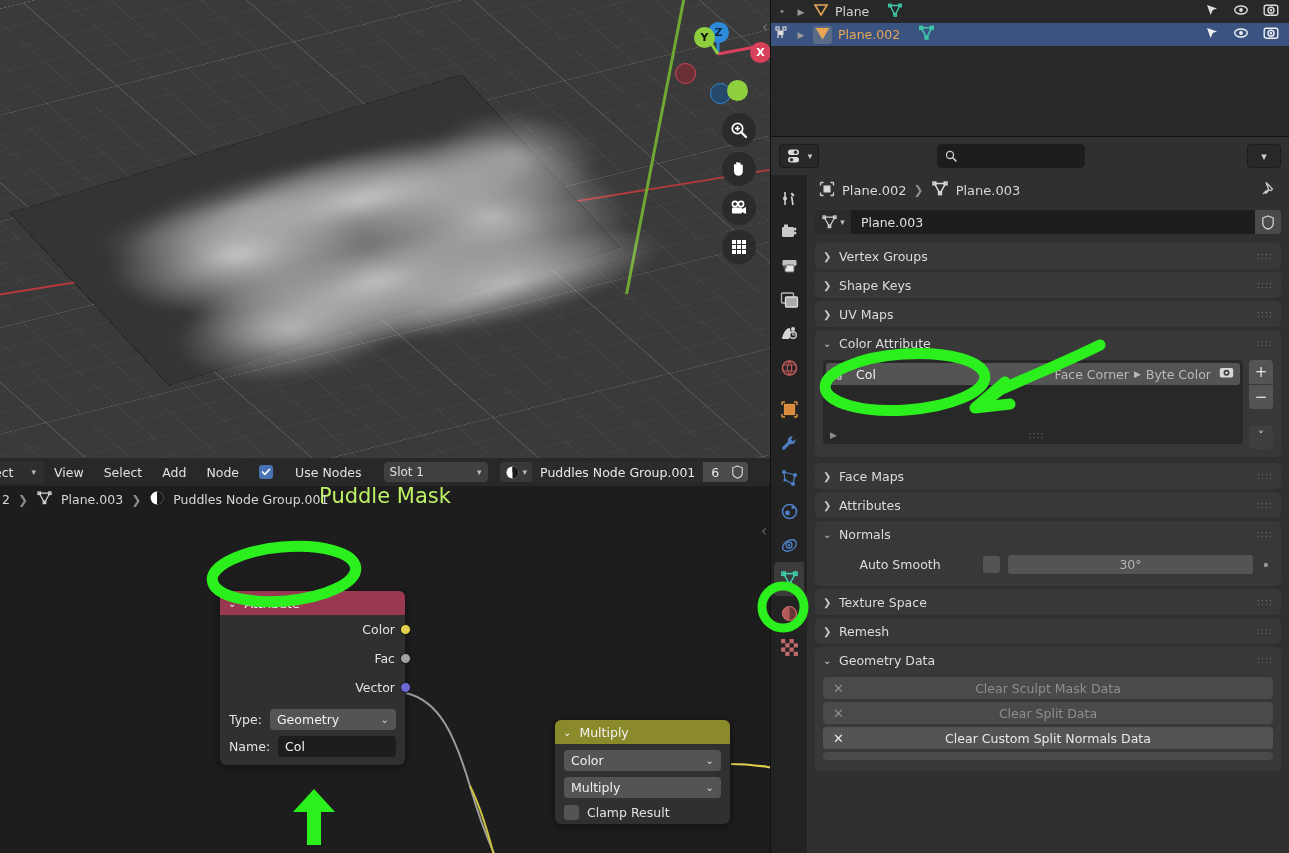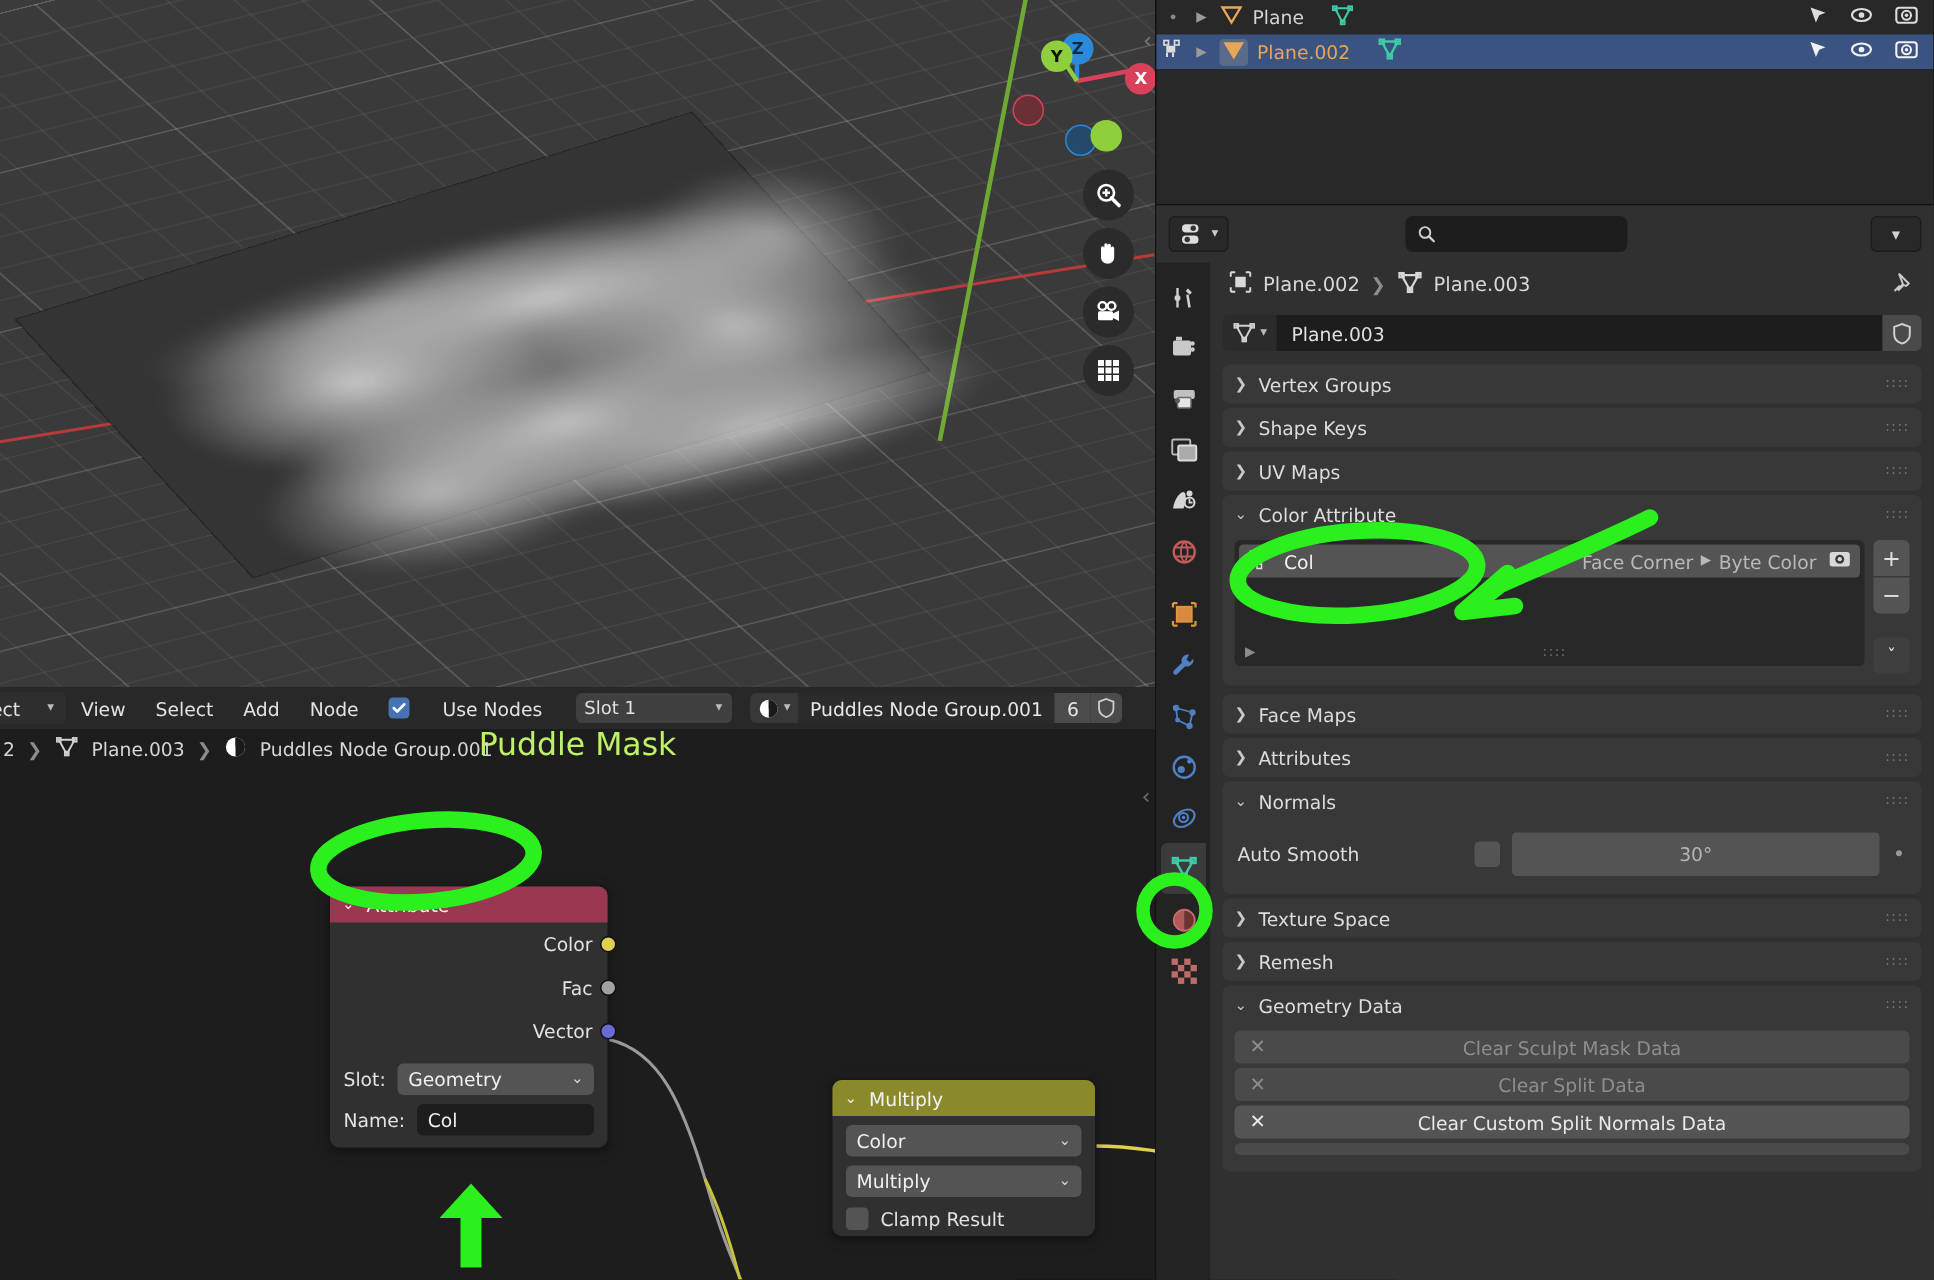--- a/index.html
+++ b/index.html
@@ -119,23 +119,23 @@
   .lbox-foot{ margin-top:auto; display:flex; align-items:center; height:18px; padding:0 7px;}
   .lbox-foot .dots{ margin:0 auto; color:#6f6f6f; font-size:9px; letter-spacing:1px;}
 
   .lside{ display:flex; flex-direction:column; gap:6px; margin-left:6px; }
   .sbtn{ width:24px; height:24px; background:#545454; border-radius:4px; color:#e0e0e0;
     display:flex; align-items:center; justify-content:center; font-size:15px; }
   .sbtn.sm{ border-radius:0 0 4px 4px; }
   .sbtn.tp{ border-radius:4px 4px 0 0; }
 
   .proprow{ display:flex; align-items:center; gap:8px; padding:4px 2px; }
-  .proplabel{ width:150px; text-align:left; font-size:12.5px; color:#dcdcdc; }
+  .proplabel{ width:150px; text-align:center; font-size:12.5px; color:#dcdcdc; }
   .checkbox{ width:17px; height:17px; background:#545454; border-radius:3px; }
-  .numfield{ flex:1; height:29px; background:#545454; border-radius:3px; color:#b5b5b5;
+  .numfield{ flex:1; height:19px; background:#545454; border-radius:3px; color:#b5b5b5;
     font-size:12.5px; display:flex; align-items:center; justify-content:center;text-align:center; }
   .dotbtn{ width:10px; color:#999; font-size:14px; text-align:center; }
 
   .opbtn{ height:22px; background:#545454; border-radius:4px; display:flex;
     align-items:center; padding:0 10px; margin-bottom:3px; font-size:12.5px;
     color:#e8e8e8; position:relative; justify-content:center; }
   .opbtn.dis{ background:#4a4a4a; color:#8e8e8e; }
   .opbtn .xi{ position:absolute; left:10px; font-size:13px; }
 
   
@@ -744,21 +744,21 @@
         </div>
         <div class="sock-row">
           <span>Fac</span>
           <span class="sock" style="background:#a1a1a1"></span>
         </div>
         <div class="sock-row">
           <span>Vector</span>
           <span class="sock" style="background:#6a6ad4"></span>
         </div>
         <div class="ndrow" style="padding-top:7px">
-          <span class="ndlabel">Slot:</span>
+          <span class="ndlabel">Type:</span>
           <span class="ndselect">
             <span>Geometry</span>
             <span style="font-size:10px;color:#ddd">⌄</span>
           </span>
         </div>
         <div class="ndrow" style="padding-bottom:8px">
           <span class="ndlabel">Name:</span>
           <span class="ndtext">Col</span>
         </div>
       </div>

